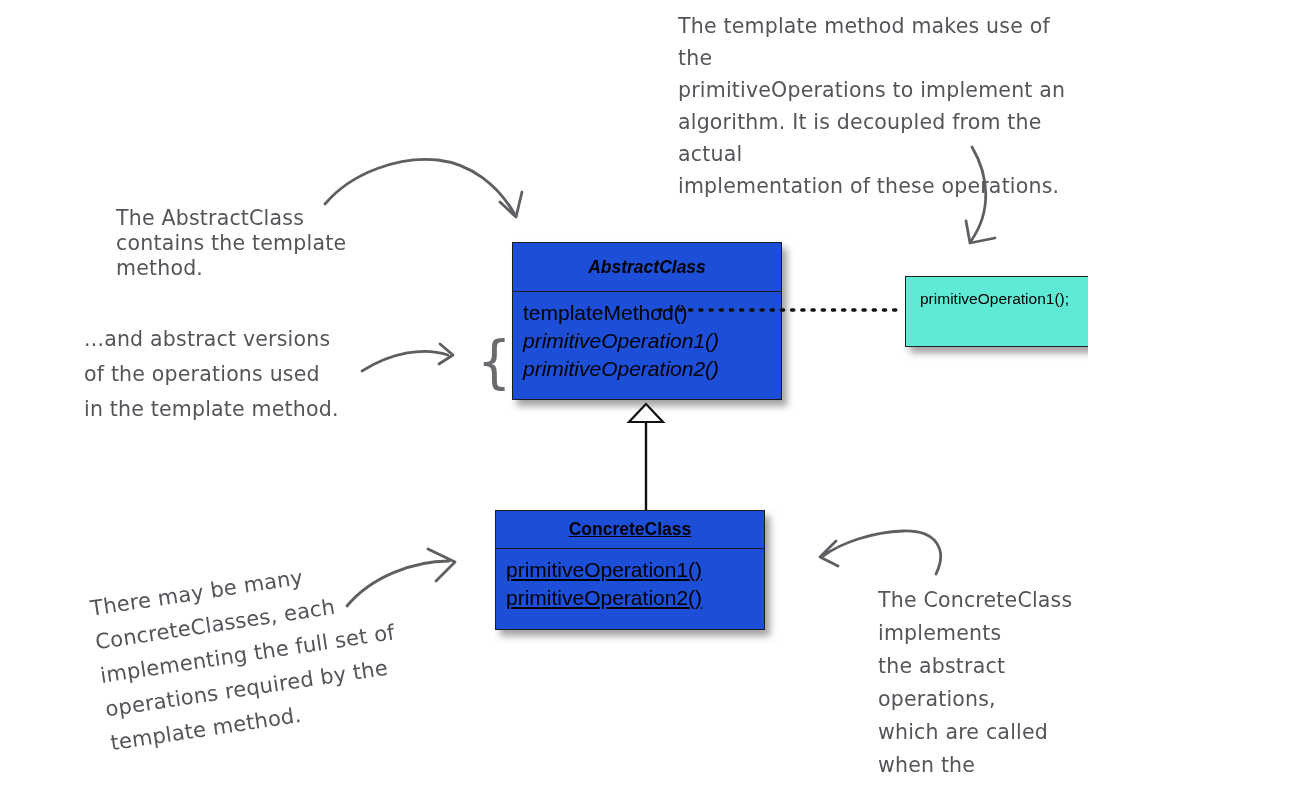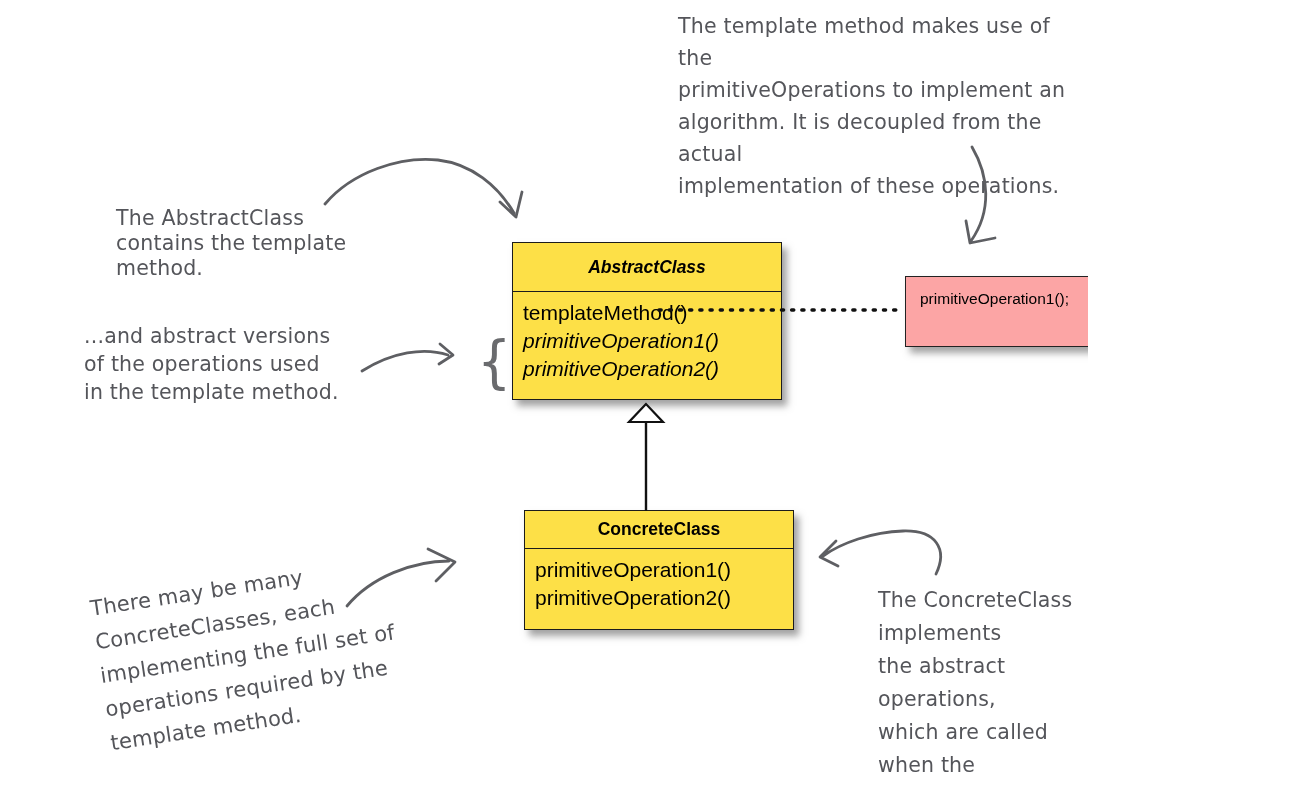--- a/index.html
+++ b/index.html
@@ -8,33 +8,33 @@
     font-family:"Liberation Sans", sans-serif; overflow:hidden;
   }
   
   .hand {
     position:absolute; font-family:"DejaVu Sans", sans-serif;
     color:#54555a; font-size:20.5px; line-height:32px;
     letter-spacing:0.2px; white-space:pre-line;
   }
   
   .umlbox {
-    position:absolute; background:#fde047; border:1.6px solid #1c1c1c;
+    position:absolute; background:#1d4ed8; border:1.6px solid #1c1c1c;
     box-shadow:5px 6px 7px rgba(85,85,85,0.55); z-index:1;
   }
   .umlbox .title {
     display:flex; align-items:center; justify-content:center;
     border-bottom:1.6px solid #1c1c1c; font-weight:bold; font-size:17.5px; color:#000;
   }
   .umlbox .methods { padding:7px 0 0 10px; }
   .umlbox .methods div { font-size:21px; line-height:28px; color:#000; }
   .it { font-style:italic; }
   
   .codebox {
-    position:absolute; background:#fca5a5; border:1.6px solid #222;
+    position:absolute; background:#5eead4; border:1.6px solid #222;
     box-shadow:5px 6px 7px rgba(85,85,85,0.55); padding:9px 0 0 14px; z-index:1;
   }
   .codebox div { font-size:15.5px; line-height:26px; color:#000; }
   
   .brace {
     position:absolute; left:477px; top:331px; z-index:2;
     font-family:"DejaVu Sans", sans-serif; font-size:54px; line-height:62px;
     color:#6a6b6e; transform:scaleY(1.05);
   }
   .overlay { position:absolute; left:0; top:0; z-index:3; pointer-events:none; }
@@ -51,21 +51,21 @@
 
   <div class="hand" style="left:678px; top:10px;">The template method makes use of the
 primitiveOperations to implement an
 algorithm.  It is decoupled from the actual
 implementation of these operations.</div>
 
   <div class="hand" style="left:108px; top:206px; line-height:25px;margin-left:8px;">The AbstractClass
 contains the template
 method.</div>
 
-  <div class="hand" style="left:84px; top:322px; line-height:28px;">...and abstract versions
+  <div class="hand" style="left:84px; top:322px; line-height:35px;">...and abstract versions
 of the operations used
 in the template method.</div>
 
   <div class="hand" style="left:88px; top:592px; line-height:34px; font-size:21px; transform:rotate(-8.5deg); transform-origin:left top;">There may be many
 ConcreteClasses, each
 implementing the full set of
 operations required by the
 template method.</div>
 
   <div class="hand" style="left:878px; top:584px; line-height:33px;">The ConcreteClass implements
@@ -75,21 +75,21 @@
 
   <div class="umlbox" style="left:512px; top:242px; width:268px; height:156px;">
     <div class="title it" style="height:48px;">AbstractClass</div>
     <div class="methods">
       <div>templateMethod()</div>
       <div class="it">primitiveOperation1()</div>
       <div class="it">primitiveOperation2()</div>
     </div>
   </div>
 
-  <div class="umlbox" style="left:524px; top:510px; width:268px; height:118px;">
+  <div class="umlbox" style="left:495px; top:510px; width:268px; height:118px;text-decoration:underline;">
     <div class="title" style="height:37px;">ConcreteClass</div>
     <div class="methods">
       <div>primitiveOperation1()</div>
       <div>primitiveOperation2()</div>
     </div>
   </div>
 
   <div class="codebox" style="left:905px; top:276px; width:181px; height:60px;">
     <div>primitiveOperation1();</div>
   </div>

